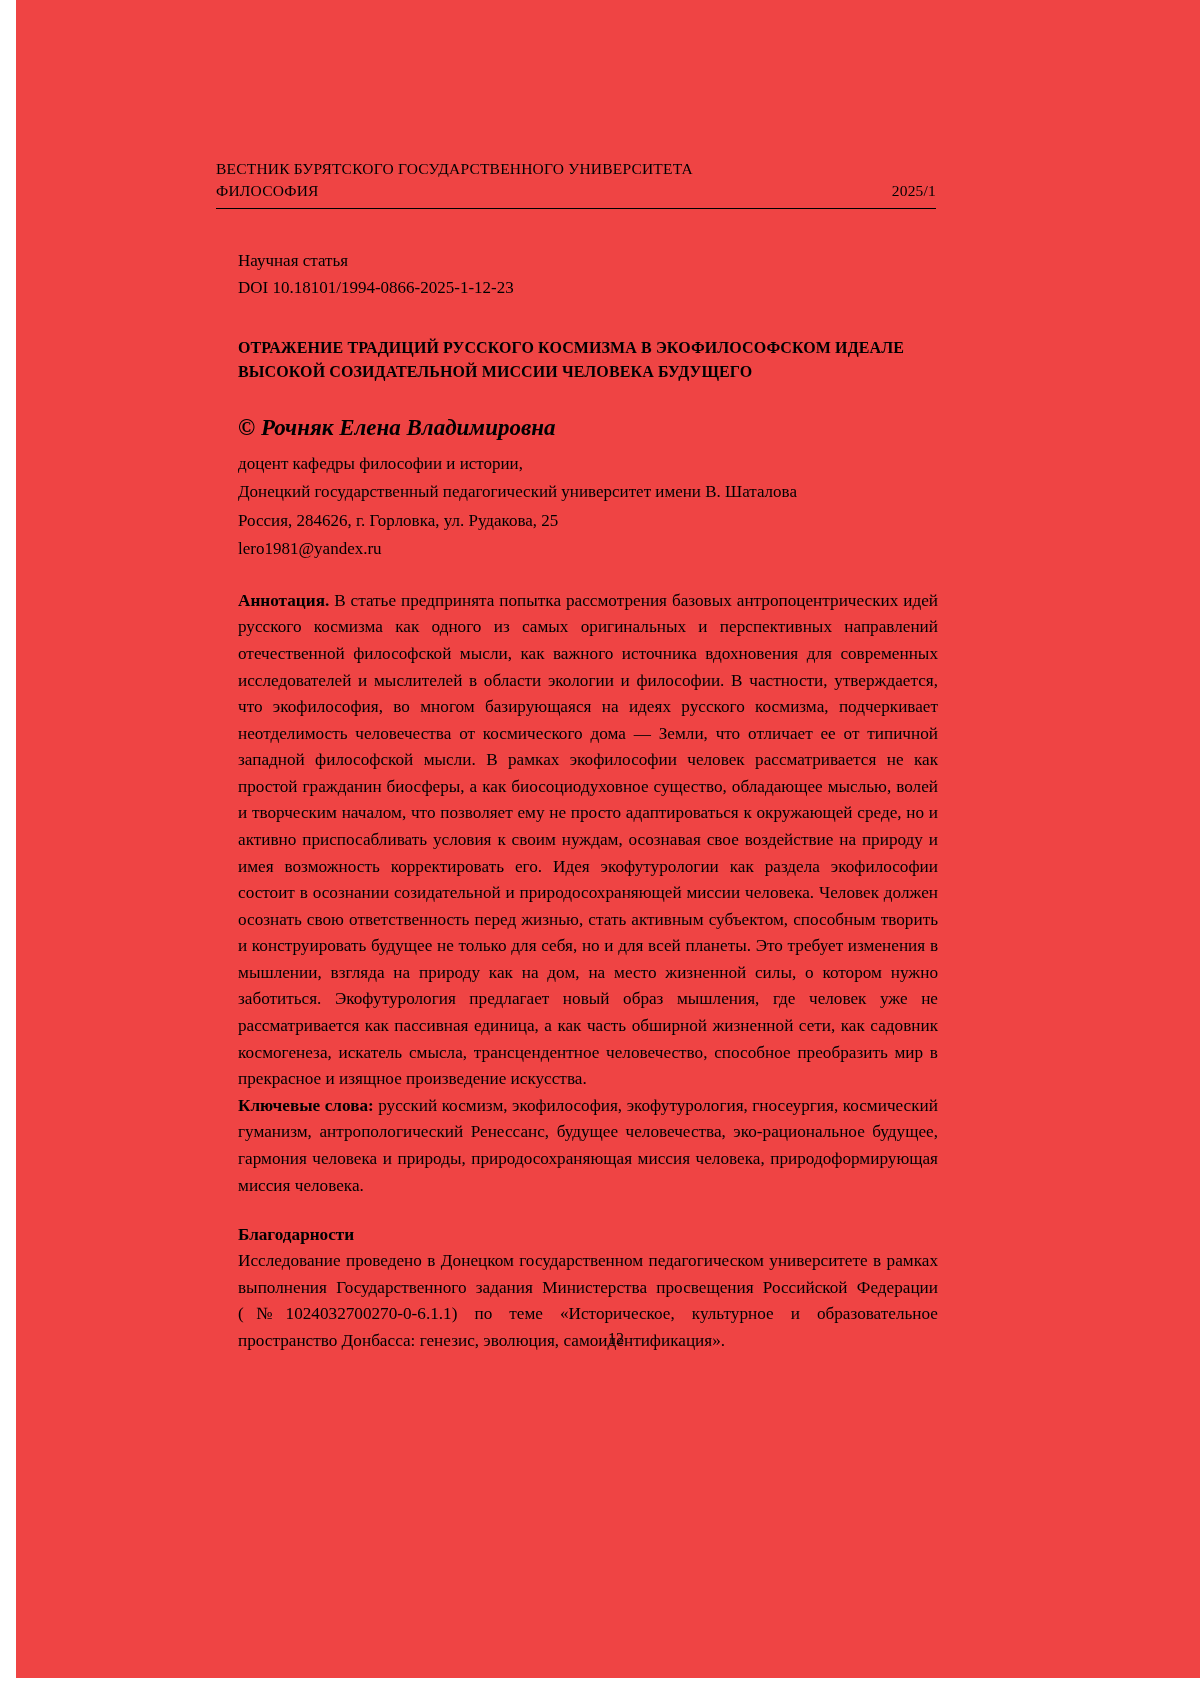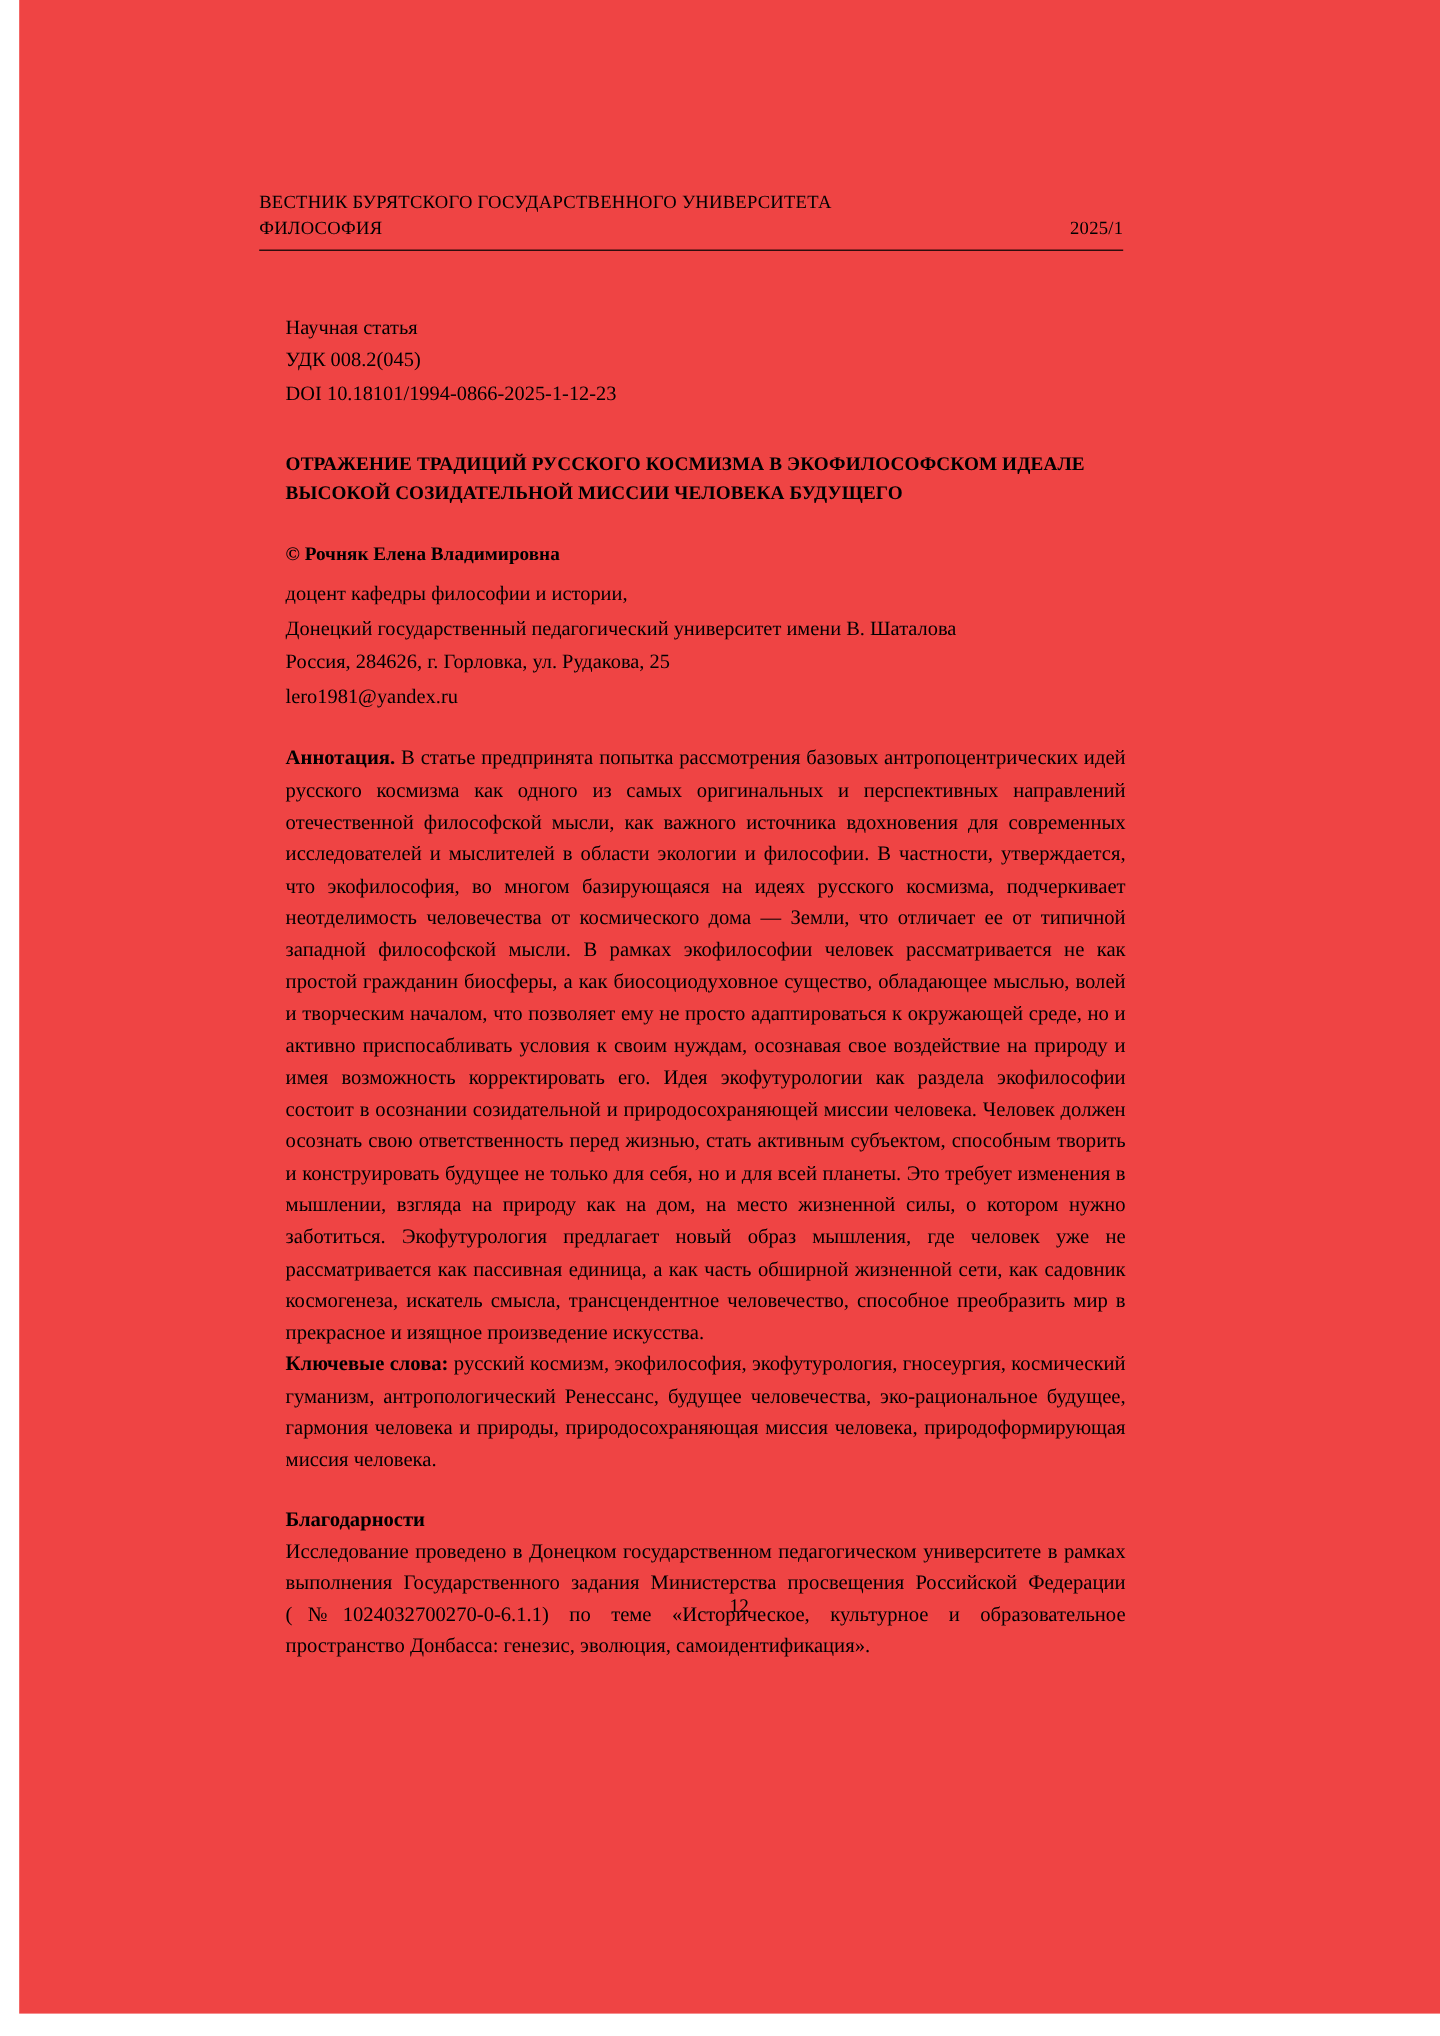--- a/index.html
+++ b/index.html
@@ -49,21 +49,21 @@
   }
   .rule {
     width: 720px;
     height: 1px;
     background: #000000;
     margin-top: 5px;
   }
 
   
   .meta {
-    margin-top: 50px;
+    margin-top: 38px;
     margin-left: 22px;
     font-size: 17px;
     line-height: 1.62;
   }
   .meta div { white-space: nowrap; }
 
   
   .title {
     margin-top: 34px;
     margin-left: 22px;
@@ -72,21 +72,22 @@
     font-size: 16px;
     line-height: 1.52;
     letter-spacing: 0.1px;
   }
 
   
   .author {
     margin-top: 30px;
     margin-left: 22px;
     font-weight: bold;
-    font-size: 16px;
+    font-size: 23px;
+    font-style: italic;
   }
   .affil {
     margin-top: 9px;
     margin-left: 22px;
     font-size: 17px;
     line-height: 1.68;
   }
 
   
   .abstract {
@@ -142,21 +143,20 @@
 
     <div class="runhead">
       <span class="runhead-left">ВЕСТНИК БУРЯТСКОГО ГОСУДАРСТВЕННОГО УНИВЕРСИТЕТА</span>
       <span class="runhead-left">ФИЛОСОФИЯ</span>
       <span class="runhead-issue">2025/1</span>
       <div class="rule"></div>
     </div>
 
     <div class="meta">
       <div>Научная статья</div>
-      <div>УДК 008.2(045)</div>
       <div>DOI 10.18101/1994-0866-2025-1-12-23</div>
     </div>
 
     <div class="title">ОТРАЖЕНИЕ ТРАДИЦИЙ РУССКОГО КОСМИЗМА В ЭКОФИЛОСОФСКОМ ИДЕАЛЕ ВЫСОКОЙ СОЗИДАТЕЛЬНОЙ МИССИИ ЧЕЛОВЕКА БУДУЩЕГО</div>
 
     <div class="author">© Рочняк Елена Владимировна</div>
     <div class="affil">
       <div>доцент кафедры философии и истории,</div>
       <div>Донецкий государственный педагогический университет имени В. Шаталова</div>
       <div>Россия, 284626, г. Горловка, ул. Рудакова, 25</div>

